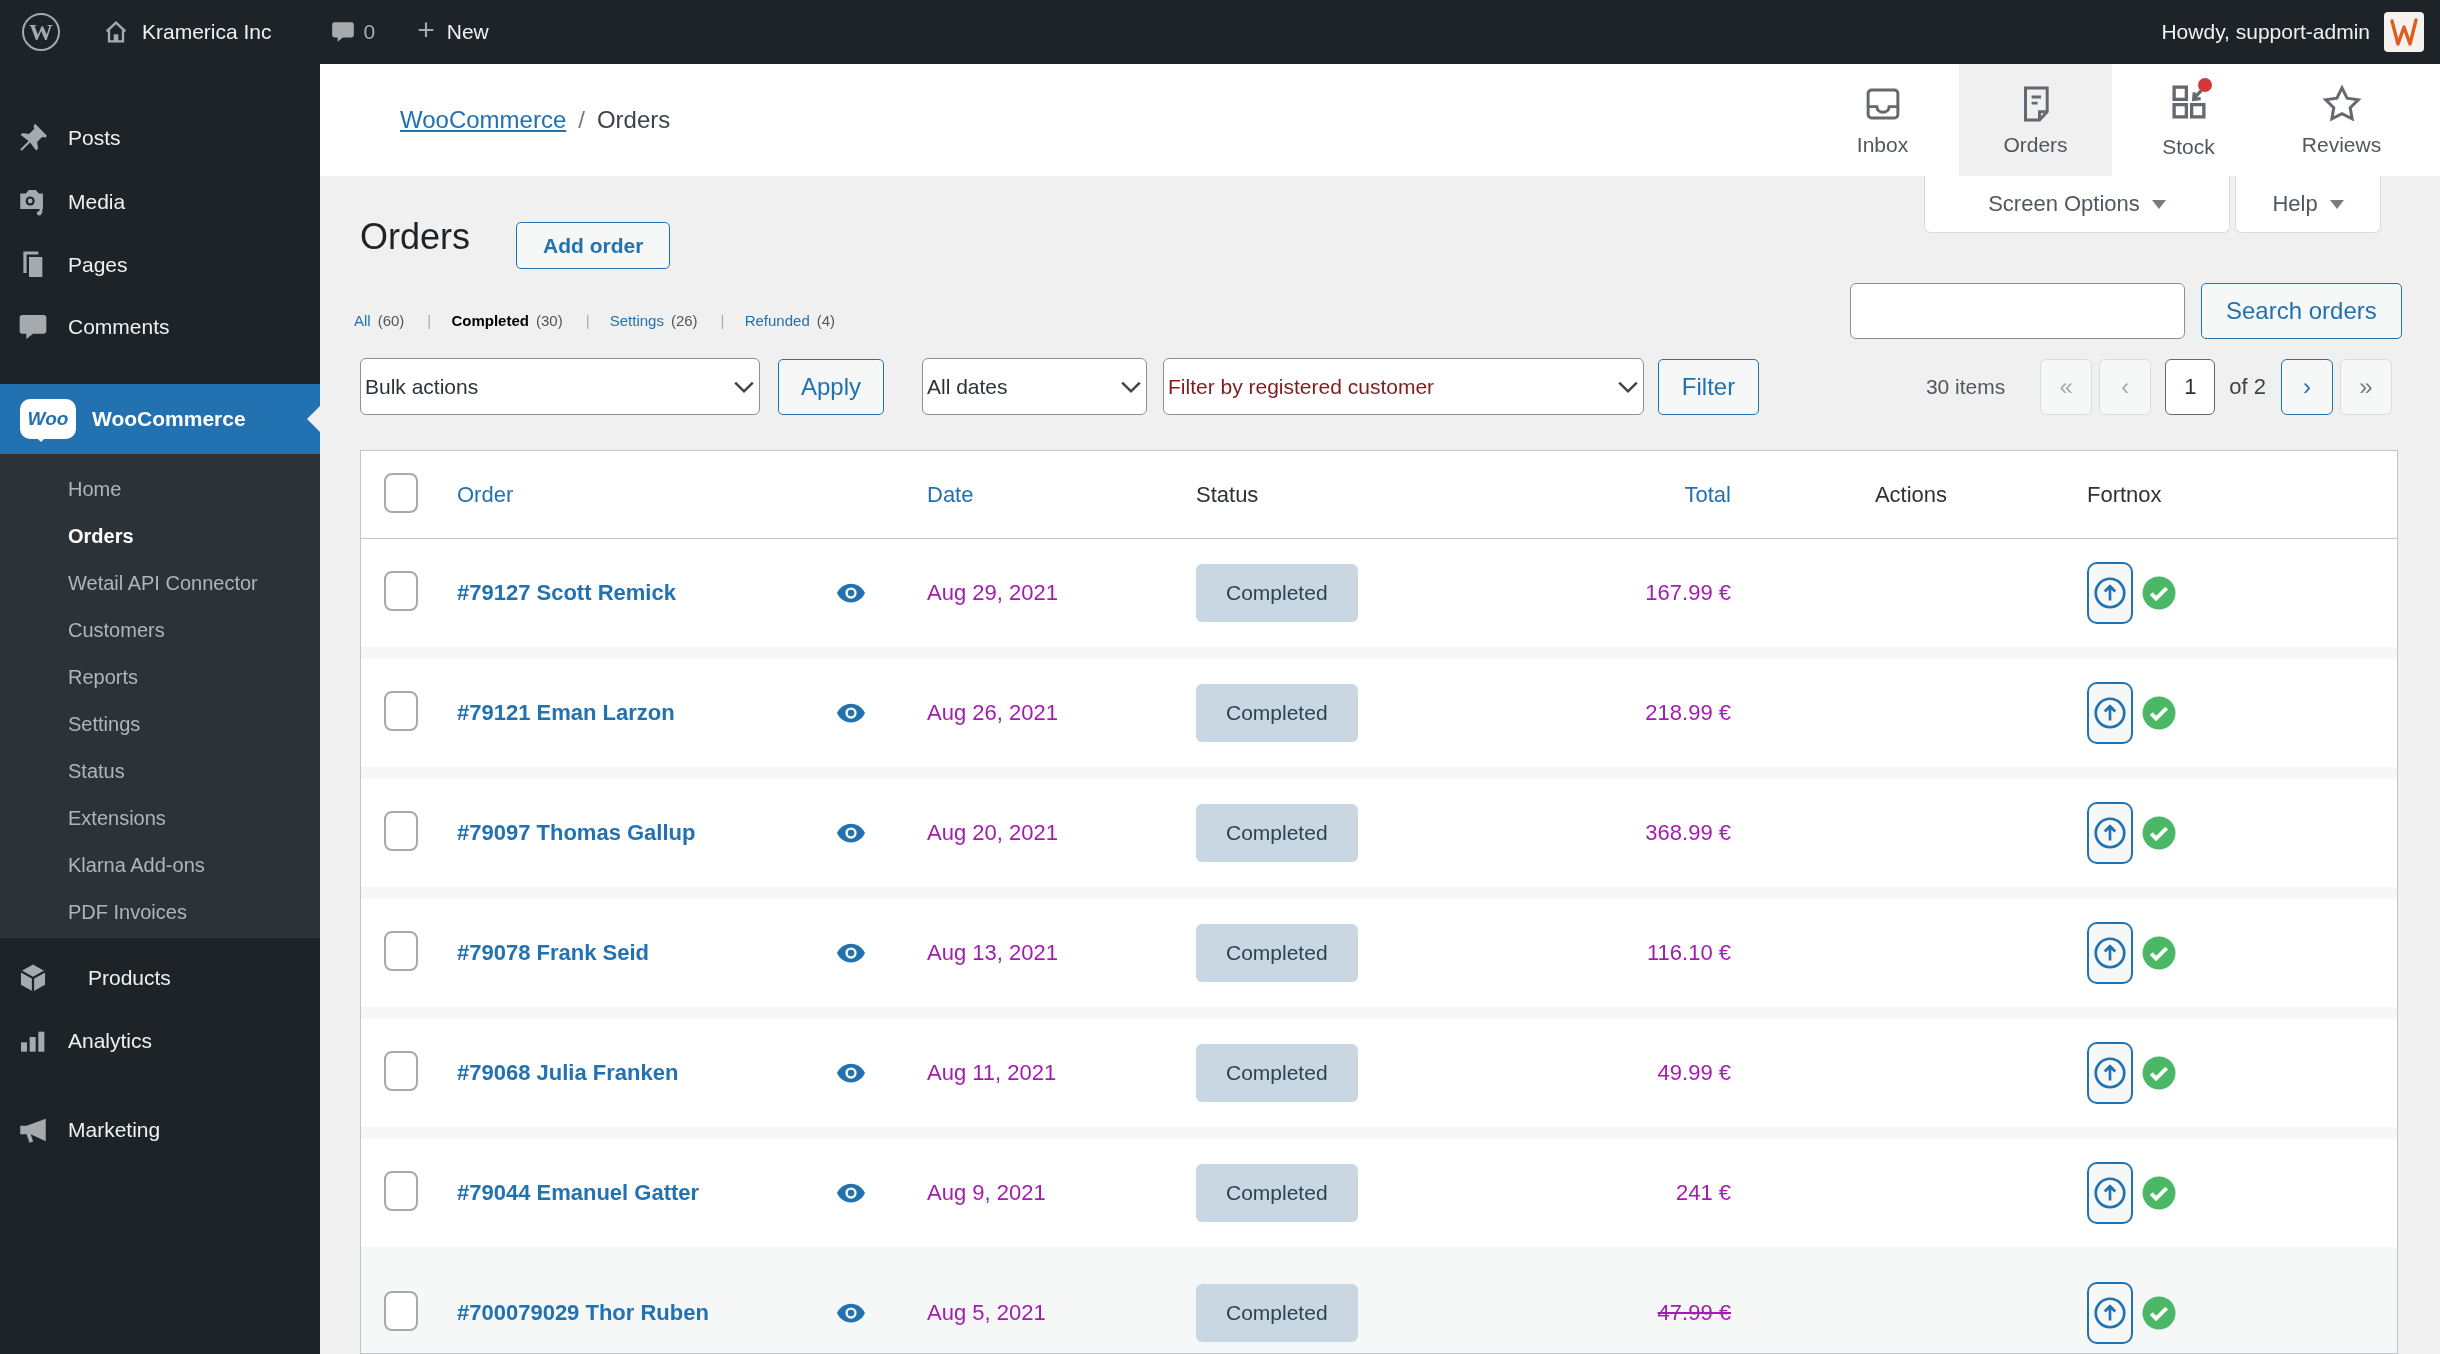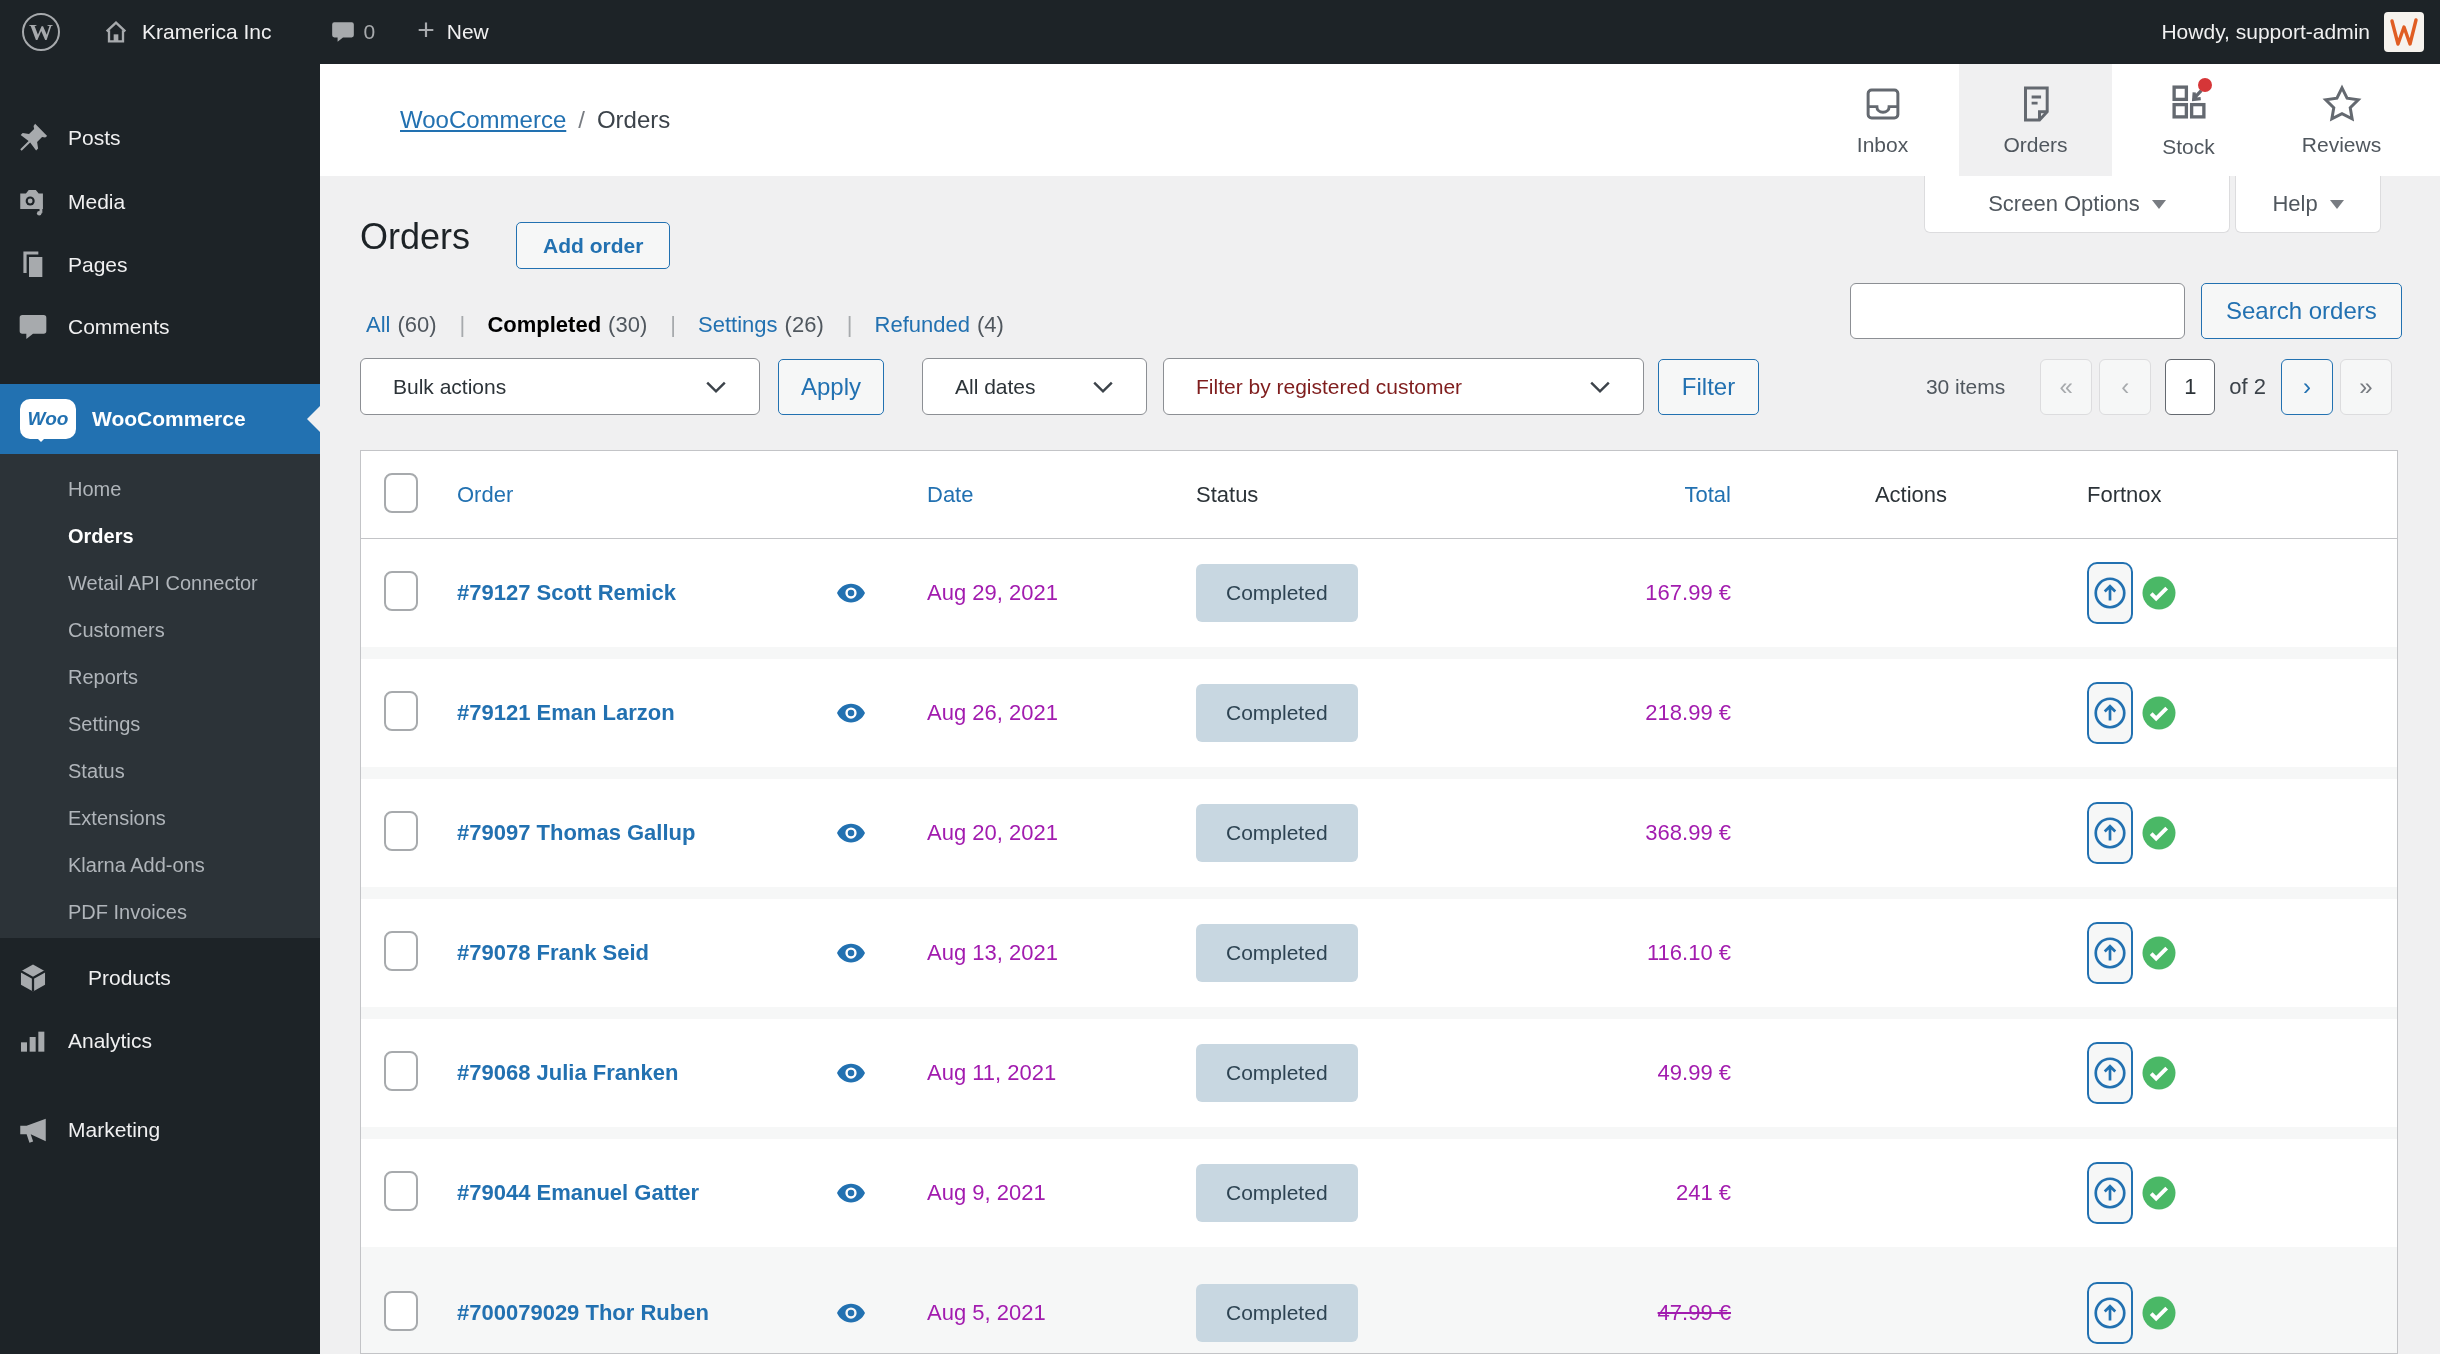--- a/index.html
+++ b/index.html
@@ -64,37 +64,37 @@
     gap:12px; color:#50575e; font-size:22px; cursor:pointer; }
   .stab.so { width:306px; } .stab.help { width:146px; }
   .caret-down { width:0; height:0; border:7px solid transparent; border-top:9px solid #787c82; margin-top:7px; }
 
   .page-title { position:absolute; left:40px; top:152px; font-size:36px; font-weight:400; color:#1d2327; }
   .add-order { position:absolute; left:196px; top:158px; height:47px; padding:0 26px;
     background:#f6f7f7; border:1.5px solid var(--accent,#2271b1); border-radius:5px;
     color:var(--accent,#2271b1); font-size:21px; font-weight:bold; cursor:pointer;
     font-family:"Liberation Sans", sans-serif; }
 
-  .status-filters { position:absolute; left:46px; top:248px; font-size:22px; color:#646970; }
+  .status-filters { position:absolute; left:34px; top:248px; font-size:15px; color:#646970; }
   .sf { display:inline-flex; gap:7px; align-items:center; }
   .sf a { color:var(--accent,#2271b1); }
   .sf a.current { color:#000; font-weight:bold; }
   .sf .cnt { color:#50575e; }
   .sf:not(:last-child)::after { content:'|'; color:#a7aaad; margin:0 16px; }
 
   .search-cluster { position:absolute; top:219px; left:1530px; display:flex; gap:16px; }
   .search-input { width:335px; height:56px; border:1px solid #8c8f94; border-radius:6px;
     background:#fff; font-size:21px; padding:0 14px; font-family:"Liberation Sans", sans-serif; }
   .btn-secondary { height:56px; padding:0 24px; background:#f6f7f7; border:1.5px solid var(--accent,#2271b1);
     border-radius:5px; color:var(--accent,#2271b1); font-size:24px; cursor:pointer;
     font-family:"Liberation Sans", sans-serif; }
 
   .controls { position:absolute; top:294px; left:40px; display:flex; align-items:center; }
   .selectbox { height:57px; background:#fff; border:1px solid #8c8f94; border-radius:6px;
-    display:flex; align-items:center; padding:0 32px; font-size:21px; color:#2c3338; cursor:pointer;gap:12px; }
+    display:flex; align-items:center; padding:0 4px; font-size:21px; color:#2c3338; cursor:pointer;gap:12px; }
   .selectbox .stext { flex:1; }
   .selectbox .placeholder { color:#7f1d1d; }
   .sel-bulk { width:400px; } .sel-dates { width:225px; margin-left:38px; }
   .sel-cust { width:481px; margin-left:16px; }
   .btn-apply { margin-left:18px; width:106px; padding:0; }
   .btn-filter { margin-left:14px; width:101px; padding:0; }
 
   .pagination-cluster { position:absolute; top:294px; right:48px; display:flex; align-items:center; height:57px; }
   .items-count { font-size:21px; color:#50575e; margin-right:28px; }
   .pbtn { min-width:52px; height:56px; border-radius:6px; display:flex; align-items:center; justify-content:center;

